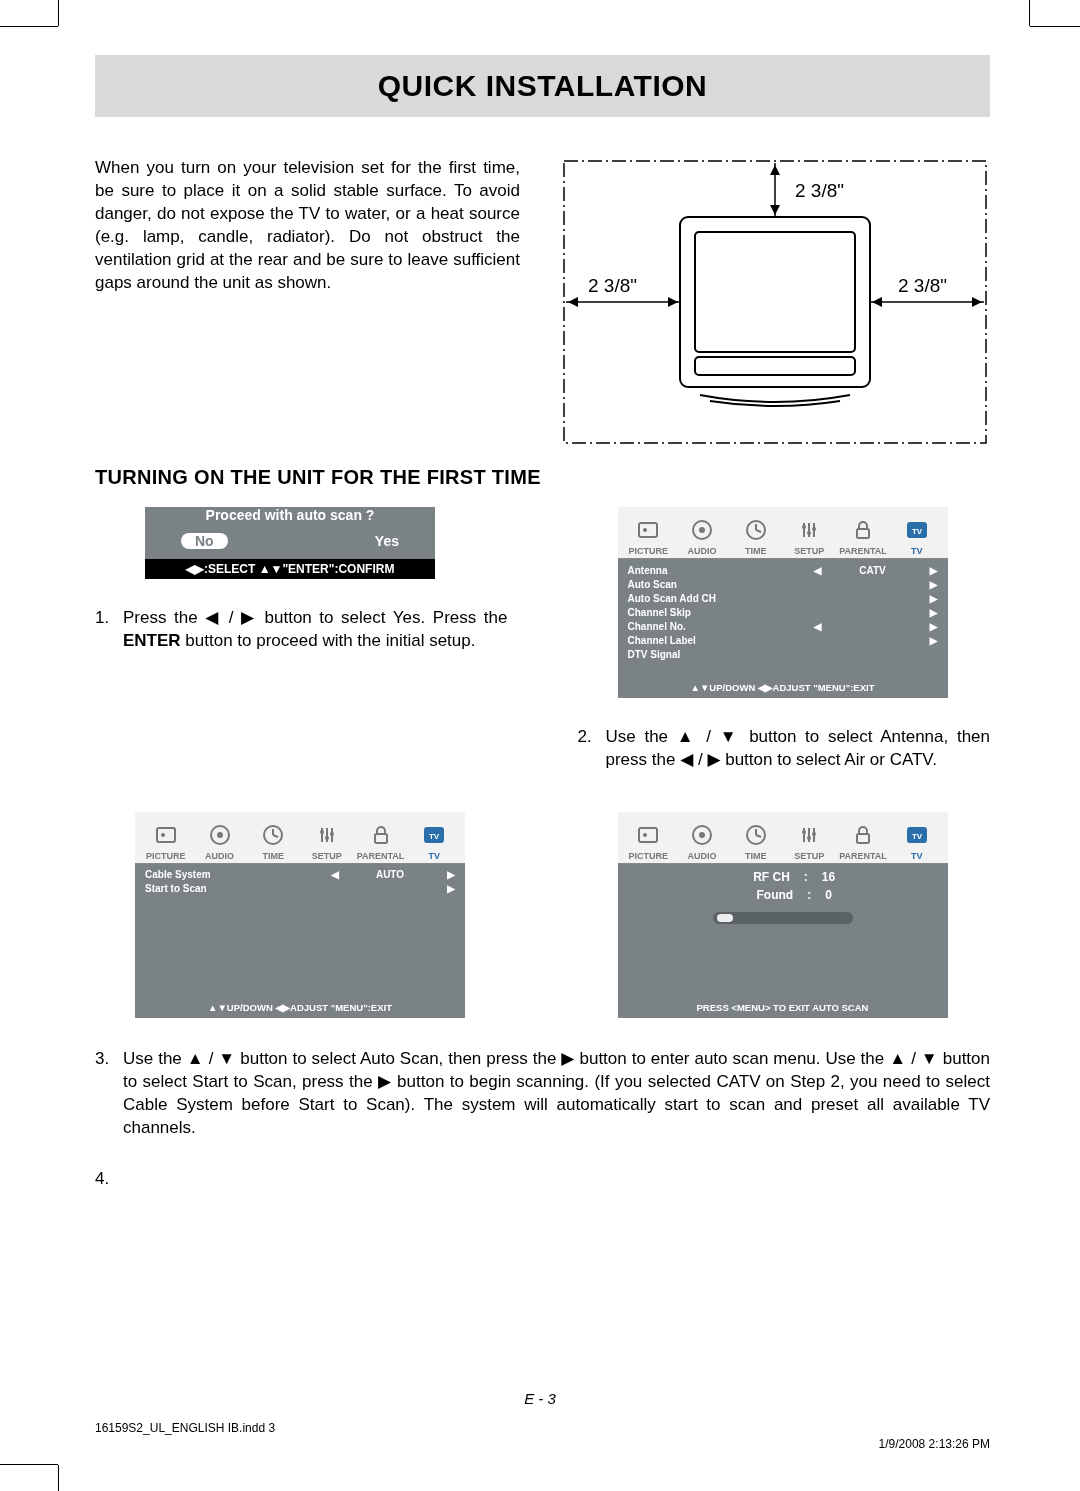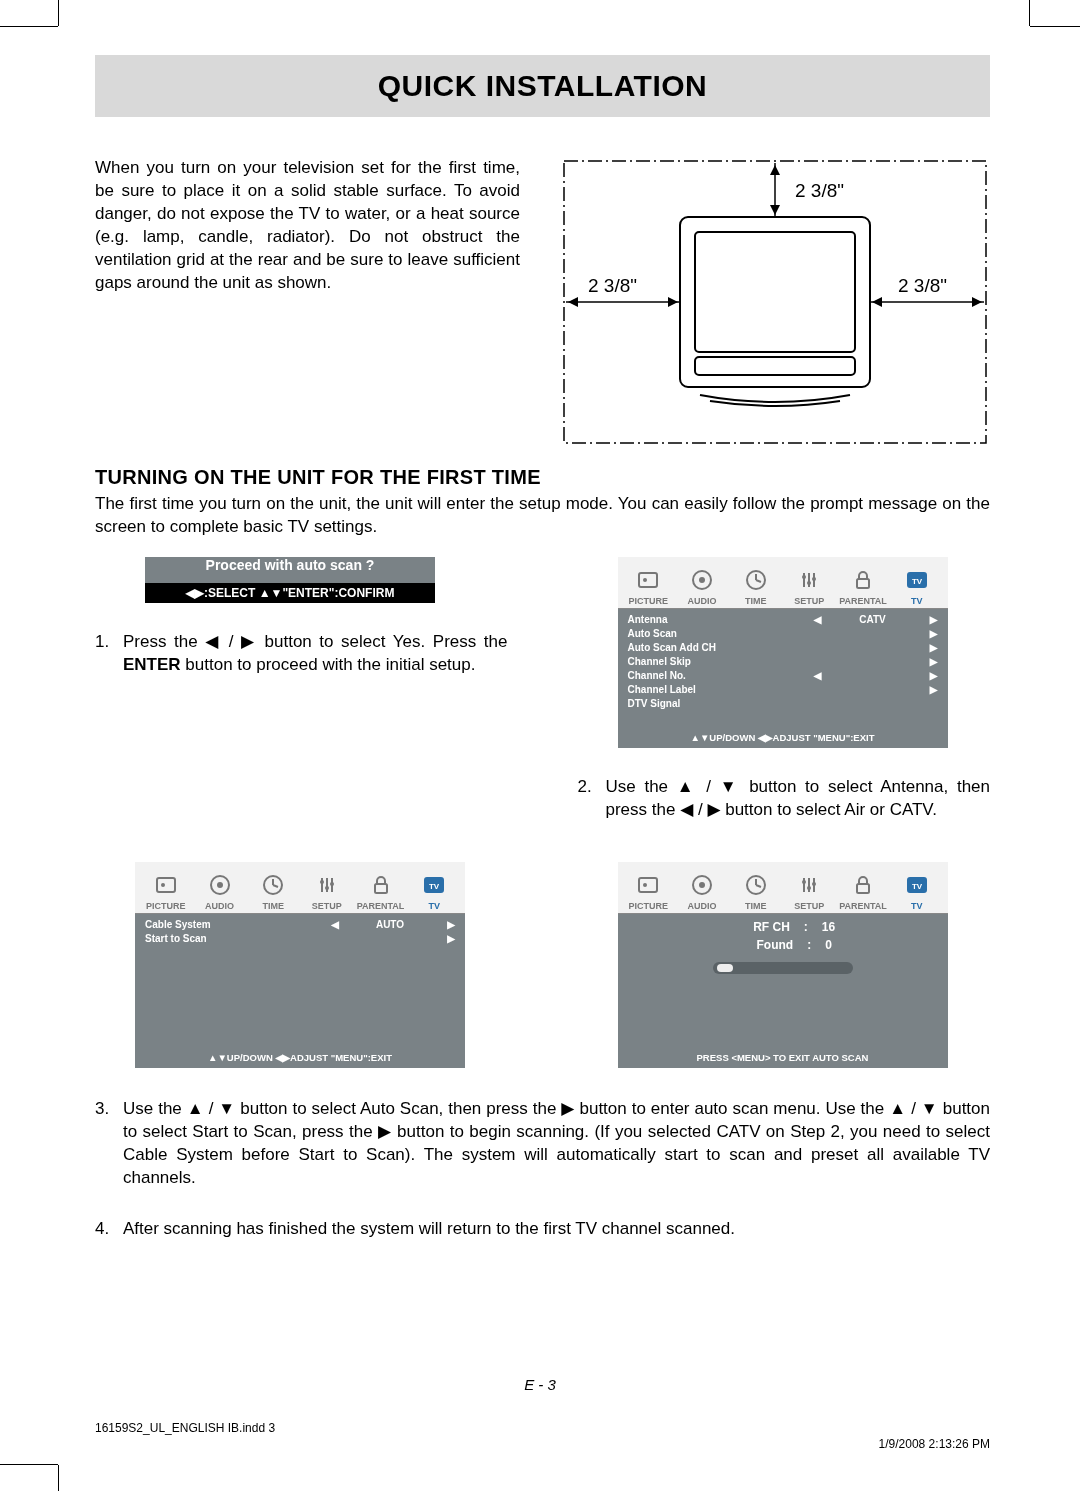--- a/index.html
+++ b/index.html
@@ -140,21 +140,21 @@
     padding:40px 10px 10px;
   }
   .scan-row { display:inline-flex; align-items:center; gap:14px; font-weight:bold; font-size:12px; margin:2px 4px; }
   .scan-row .lbl { width:60px; text-align:right; }
   .progress { width:140px; height:12px; background:#5a6266; border-radius:6px; margin:8px auto 0; position:relative; }
   .progress::before { content:''; position:absolute; left:4px; top:2px; width:16px; height:8px; background:#eee; border-radius:4px; }
 
   .steps-34 .step { padding-left:28px; }
   .steps-34 { margin-top: 30px; }
 
-  .page-num { text-align:center; font-style:italic; font-size:15px; position:absolute; bottom:98px; left:0; right:0; }
+  .page-num { text-align:center; font-style:italic; font-size:15px; position:absolute; bottom:84px; left:0; right:0; }
   .footer-file { position:absolute; bottom:56px; left:95px; font-size:12px; }
   .footer-date { position:absolute; bottom:40px; right:90px; font-size:12px; }
 
   .icon-svg { width:26px; height:26px; display:block; margin:0 auto; }
 </style>
 </head>
 <body>
 
 <div class="crop-marks">
   <div class="crop-h-top"></div>
@@ -195,26 +195,29 @@
 
         <line x1="310" y1="145" x2="424" y2="145" stroke="#000" stroke-width="1.5"></line>
         <polygon points="312,145 322,140 322,150" fill="#000"></polygon>
         <polygon points="422,145 412,140 412,150" fill="#000"></polygon>
         <text x="338" y="135" font-size="19">2  3/8"</text>
       </svg>
     </div>
   </div>
 
   <div class="section-h">TURNING ON THE UNIT FOR THE FIRST TIME</div>
-  <div class="section-p">The first time you turn on the unit, the unit will enter the setup mode. You can easily follow the prompt message on the screen to complete basic TV settings.</div>
 
   <div class="row2">
     <div class="col">
       <div class="dialog">
         <div class="q">Proceed with auto scan ?</div>
+        <div class="opts">
+          <span class="no">No</span>
+          <span>Yes</span>
+        </div>
         <div class="footer">◀▶:SELECT   ▲▼"ENTER":CONFIRM</div>
       </div>
       <div class="step">
         <span class="num">1.</span>
         <span>Press the </span><span class="arrow">◀ / ▶</span><span> button to select Yes. Press the </span><b>ENTER</b><span> button to proceed with the initial setup.</span>
       </div>
     </div>
 
     <div class="col">
       <div class="osd">
@@ -426,19 +429,19 @@
             </div>
           <div class="progress"></div>
         </div>
         <div class="foot">PRESS &lt;MENU&gt; TO EXIT AUTO SCAN</div>
       </div>
     </div>
   </div>
 
   <div class="steps-34">
     <div class="step"><span class="num">3.</span><span>Use the ▲ / ▼ button to select Auto Scan, then press the ▶ button to enter auto scan menu. Use the ▲ / ▼ button to select Start to Scan, press the ▶ button to begin scanning. (If you selected CATV on Step 2, you need to select Cable System before Start to Scan). The system will automatically start to scan and preset all available TV channels.</span></div>
-    <div class="step"><span class="num">4.</span><span>After scanning has finished the system will return to the first TV channel scanned.</span></div>
+    <div class="step"><span class="num">4.</span></div>
   </div>
 </div>
 
 <div class="page-num">E - 3</div>
 <div class="footer-file">16159S2_UL_ENGLISH IB.indd   3</div>
 <div class="footer-date">1/9/2008   2:13:26 PM</div>
 
 </body></html>

